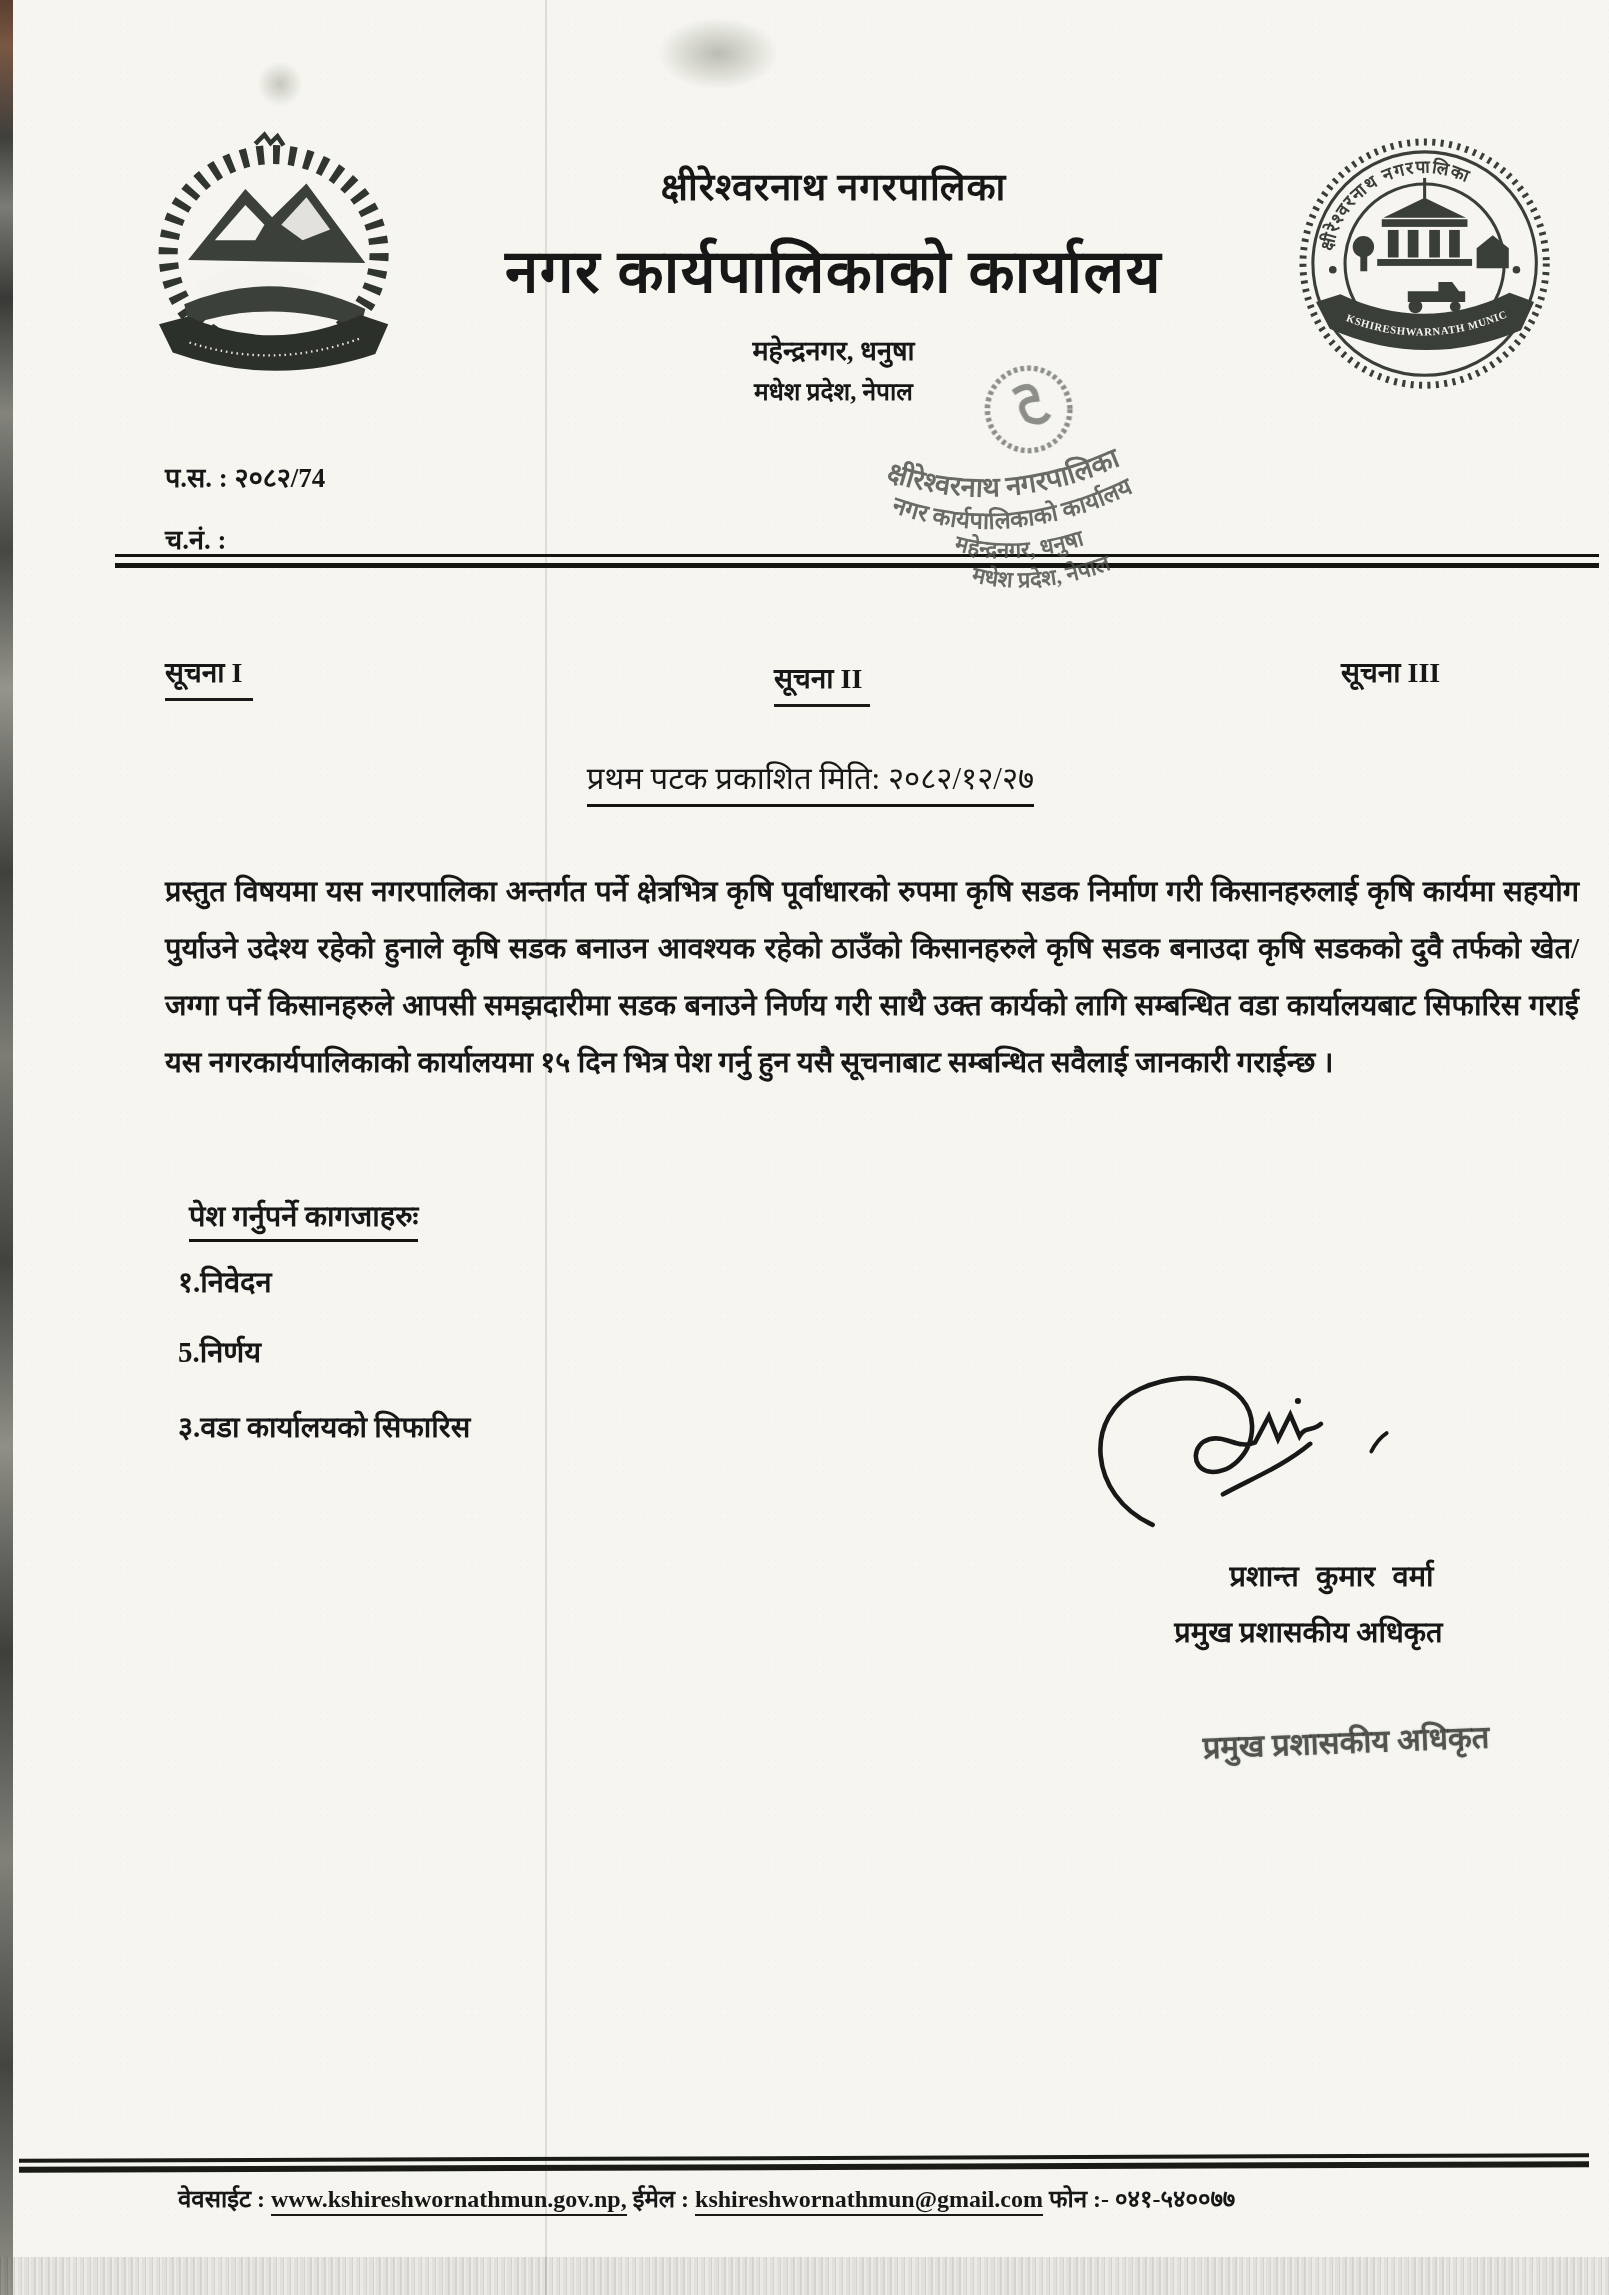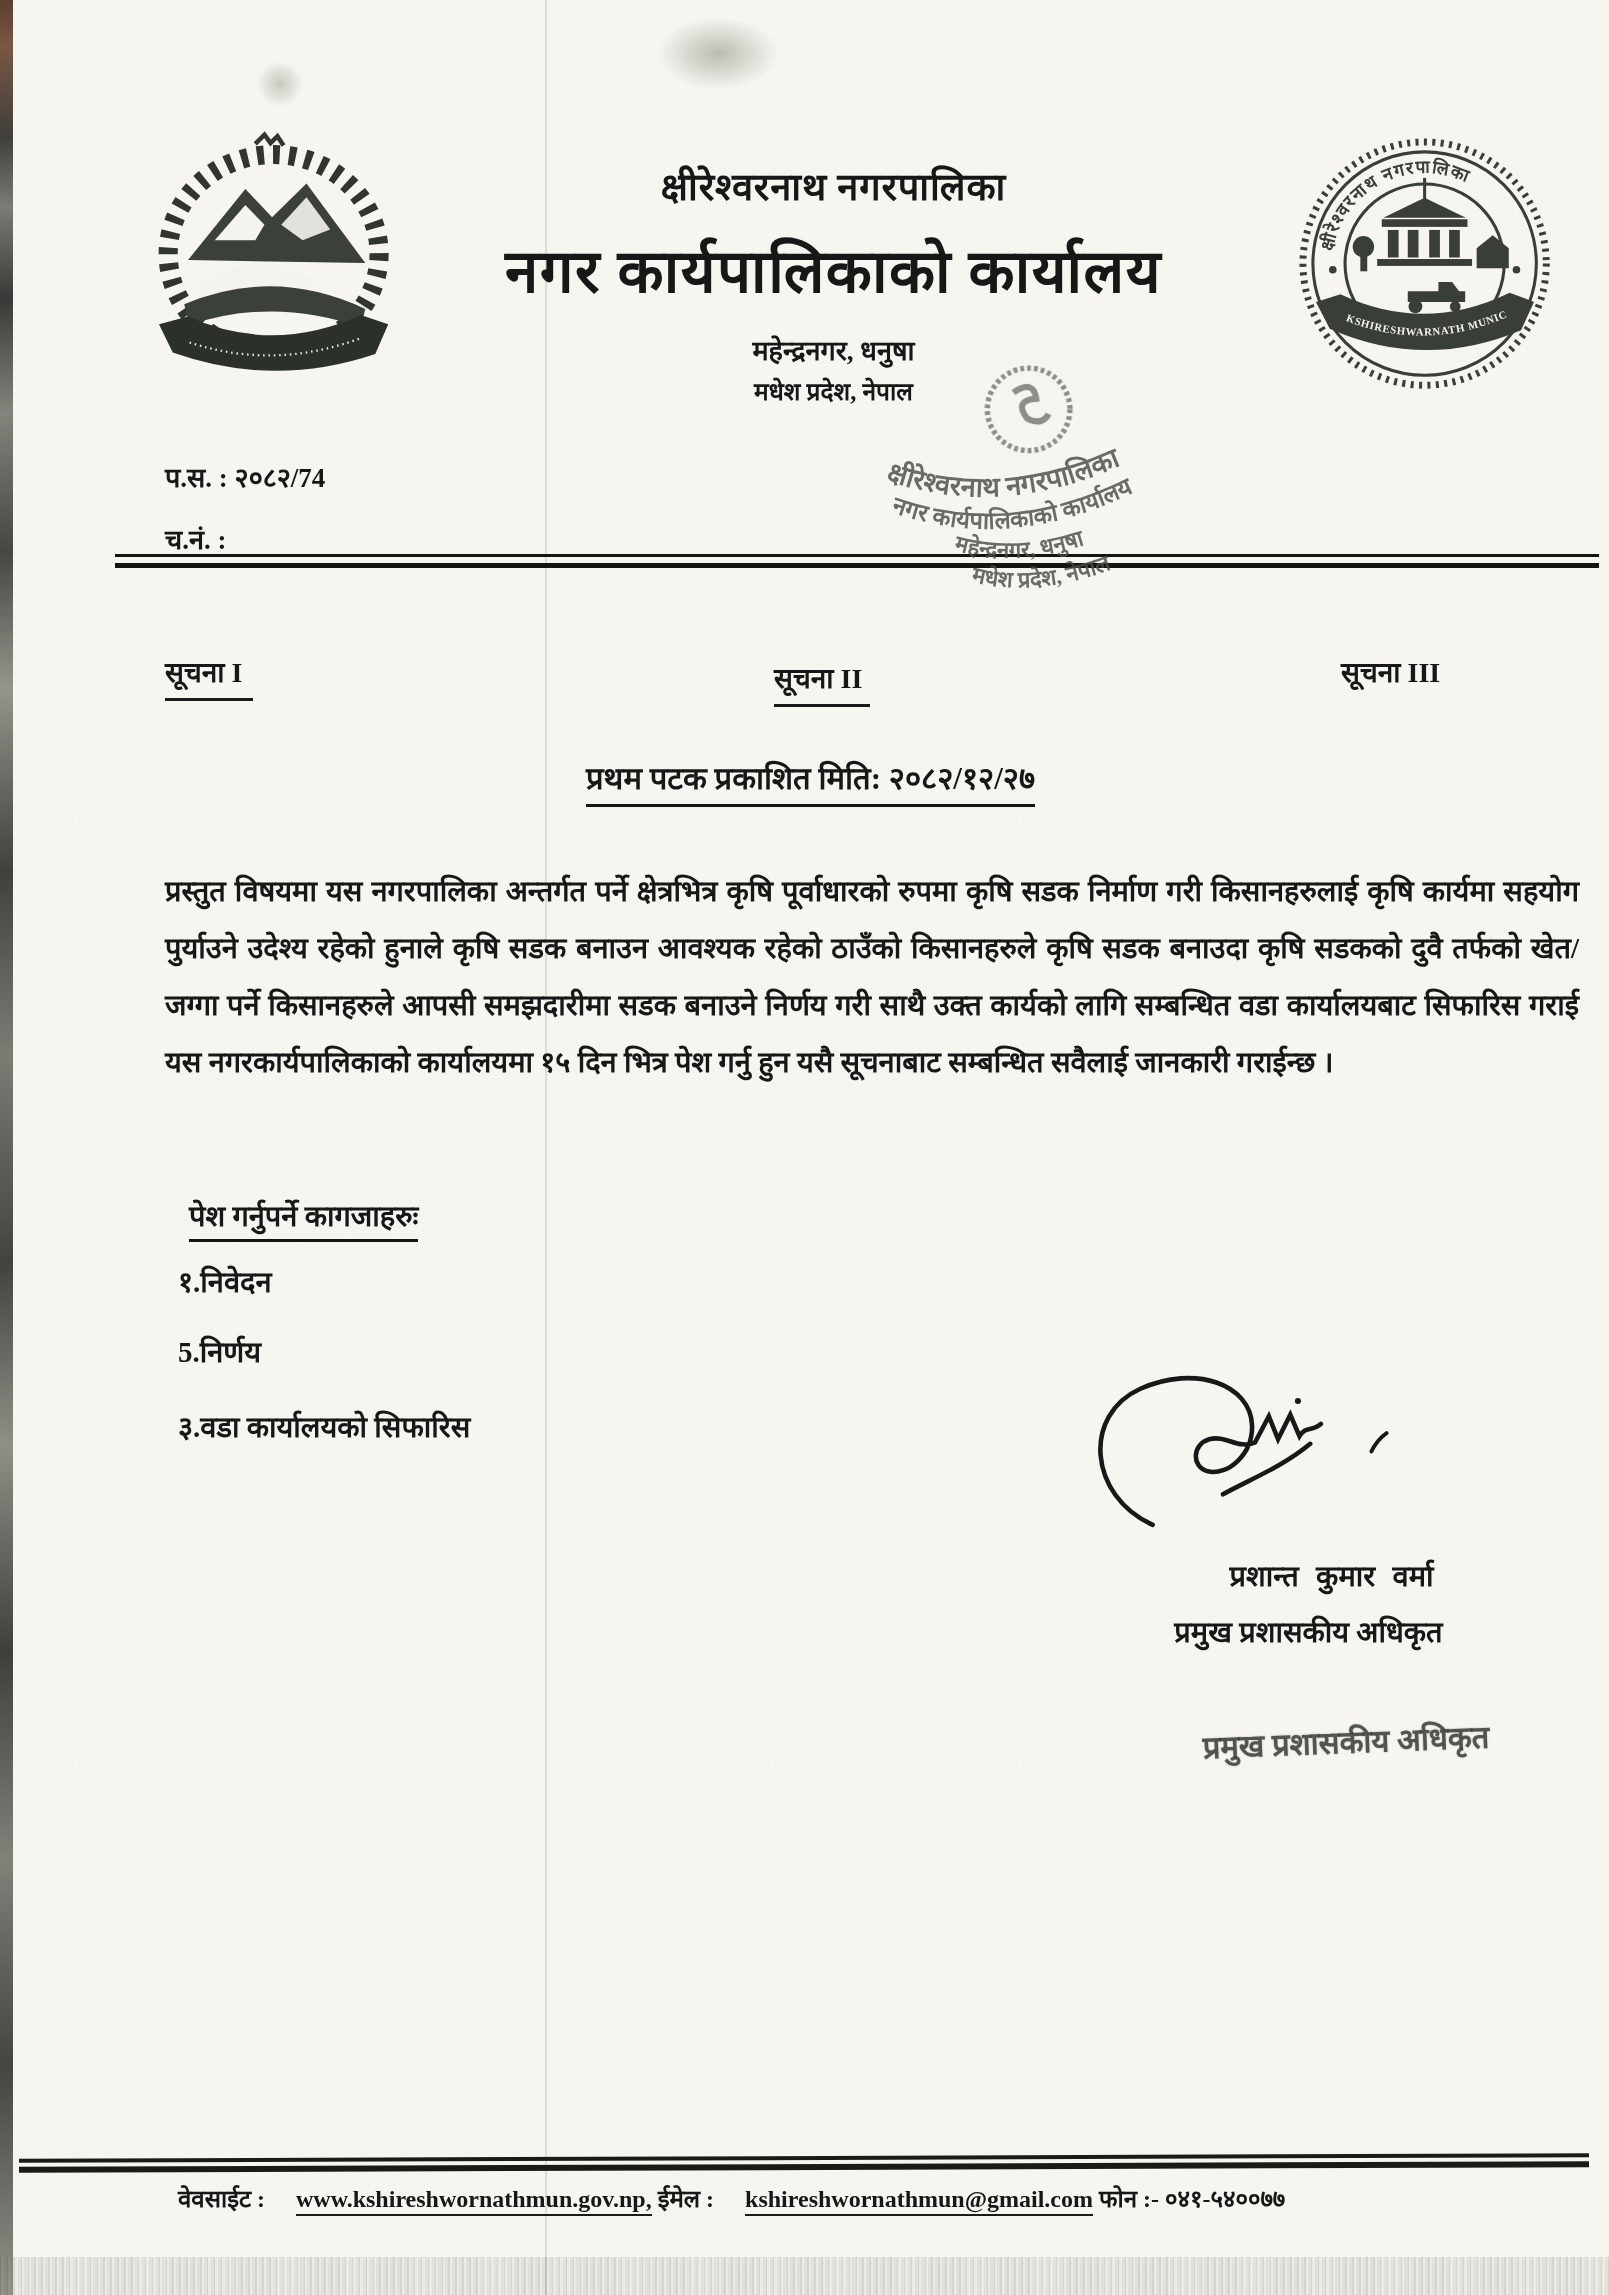--- a/index.html
+++ b/index.html
@@ -33,39 +33,39 @@
   .ref-block{left:165px;top:458px;font-size:27px;font-weight:700;}
   .ref-line2{margin-top:24.5px;}
   .rule-a{left:115px;top:554px;width:1484px;height:3.1px;background:#15150f;}
   .rule-b{left:115px;top:563px;width:1484px;height:5.4px;background:#15150f;}
   
   .notice{font-size:28px;font-weight:700;}
   .n1{left:165px;top:652px;border-bottom:3.1px solid #1a1a1a;padding:0 10.7px 7.7px 0;}
   .n2{left:774px;top:658px;border-bottom:3.1px solid #1a1a1a;padding:0 7.7px 7.7px 0;}
   .n3{left:1341px;top:652px;}
   .published-wrap{left:428px;top:756px;width:765px;text-align:center;}
-  .published{display:inline-block;font-size:31px;font-weight:700;border-bottom:3.8px solid #15150f;padding-bottom:6.1px;}
+  .published{display:inline-block;font-size:31px;font-weight:400;border-bottom:3.8px solid #15150f;padding-bottom:6.1px;}
   
   .body-par{left:165px;top:863px;width:1414px;font-size:29px;line-height:57px;
     text-align:justify;font-weight:600;}
   .docs-head{left:165px;top:1195px;font-size:29px;font-weight:800;margin-left:24px;}
   .docs-head span{display:inline-block;border-bottom:3.1px solid #15150f;padding-bottom:4.6px;}
   .doc-item{left:178px;font-size:29px;font-weight:700;}
   .d1{top:1261px;} .d2{top:1331px;} .d3{top:1406px;}
   
   .sig{left:1067px;top:1358px;width:390px;height:203px;}
   .sign-name{left:1102px;top:1555px;width:459px;text-align:center;font-size:29px;font-weight:700;font-family:Liberation Mono, monospace;}
   .sign-title{left:1079px;top:1611px;width:459px;text-align:center;font-size:29px;font-weight:700;}
   .stamp-line{left:1132px;top:1720px;width:428px;text-align:center;font-size:31px;font-weight:700;
     color:rgba(58,60,54,.78);transform:rotate(-2.2deg);text-shadow:0 0 1.5px rgba(58,60,54,.45);}
   
   .f-rule-a{left:19px;top:2156px;width:1570px;height:3.8px;background:#1a1a16;transform:rotate(-.2deg);}
   .f-rule-b{left:19px;top:2164px;width:1570px;height:6.1px;background:#1a1a16;transform:rotate(-.2deg);}
   .footer-text{left:178px;top:2181px;width:1393px;font-size:24px;font-weight:700;white-space:nowrap;}
-  .footer-text .u{border-bottom:2.3px solid #1a1a16;padding-bottom:2.3px;margin-left:25px;}
+  .footer-text .u{border-bottom:2.3px solid #1a1a16;padding-bottom:2.3px;}
   svg text{font-family:"Liberation Serif","DejaVu Serif",serif;}
 </style>
 </head>
 <body>
 
 <div class="abs edge-strip"></div>
 <div class="abs crease-v"></div>
 <div class="abs smudge-top"></div>
 <div class="abs smudge-small"></div>
 

